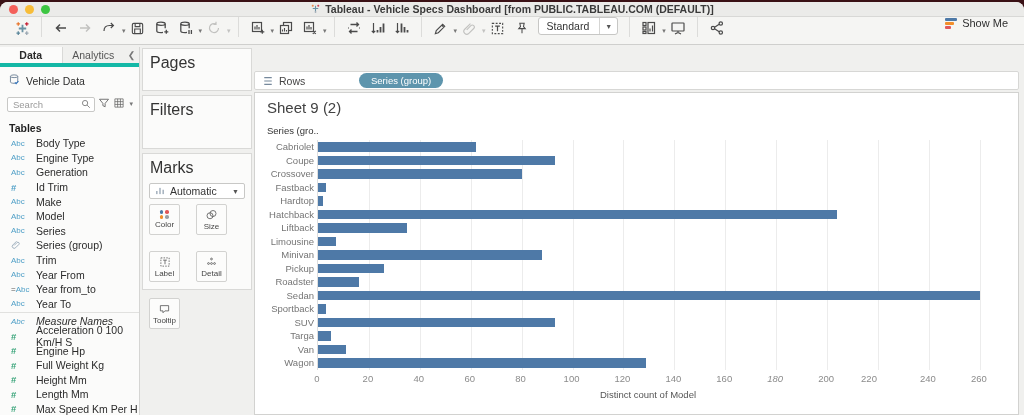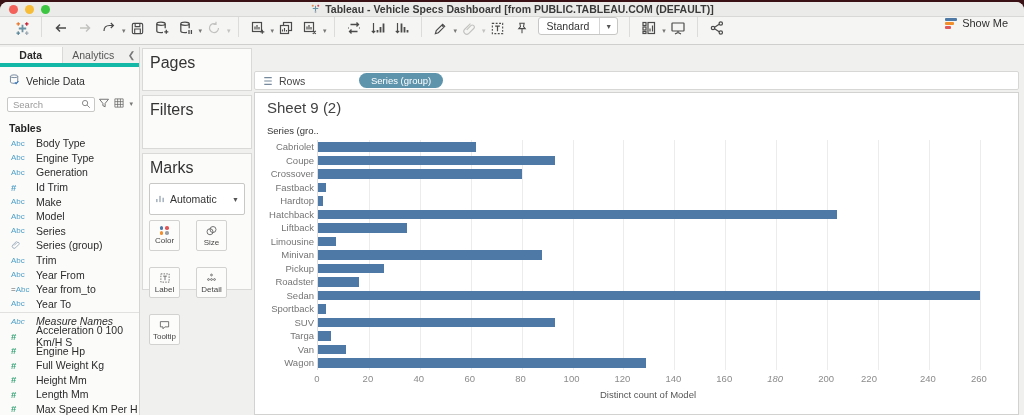--- a/index.html
+++ b/index.html
@@ -57,21 +57,21 @@
   .fi.ng { color:#35a277; font-weight:bold; font-size:9.5px; }
   .fi.calc { color:#4f9fc7; }
   .fi.calc b { color:#555; font-weight:normal; }
   .fi svg { stroke:#7c93a7; fill:none; stroke-width:1.1; }
 
   
   .cardscol { position:absolute; left:140px; top:45px; bottom:0; width:114px; background:#f0f0ee; padding:1px 2px; }
   .card { background:#fbfbfa; border:1px solid #d9d9d7; margin-bottom:4px; }
   .cardlabel { font-size:16px; color:#333; padding:5px 7px 3px; }
   .card.pages { height:43px; } .card.filters { height:54px; } .card.marks { height:137px; }
-  .marktype { margin:3px 6px 5px; height:32px; border:1px solid #c8c8c6; border-radius:2px; background:#fff;
+  .marktype { margin:3px 6px 5px; height:16px; border:1px solid #c8c8c6; border-radius:2px; background:#fff;
     display:flex; align-items:center; font-size:10.5px; color:#333; padding:0 5px; gap:5px; }
   .marktype .mtcaret { margin-left:auto; font-size:7px; color:#555; }
   .mbtns { display:flex; flex-wrap:wrap; gap:16px; padding:0 6px; }
   .mbtn { width:31px; height:31px; border:1px solid #d2d2d0; border-radius:2px; background:#fcfcfb;
     display:flex; flex-direction:column; align-items:center; justify-content:center; gap:1px; }
   .mbtn .mlabel { font-size:8px; color:#454545; }
   .mbtn svg { stroke:#5a5a5a; fill:none; stroke-width:1.1; }
   .cdots { display:grid; grid-template-columns:4px 4px; gap:1.5px; }
   .cdots i { width:3.5px; height:3.5px; border-radius:50%; display:block; }
 

